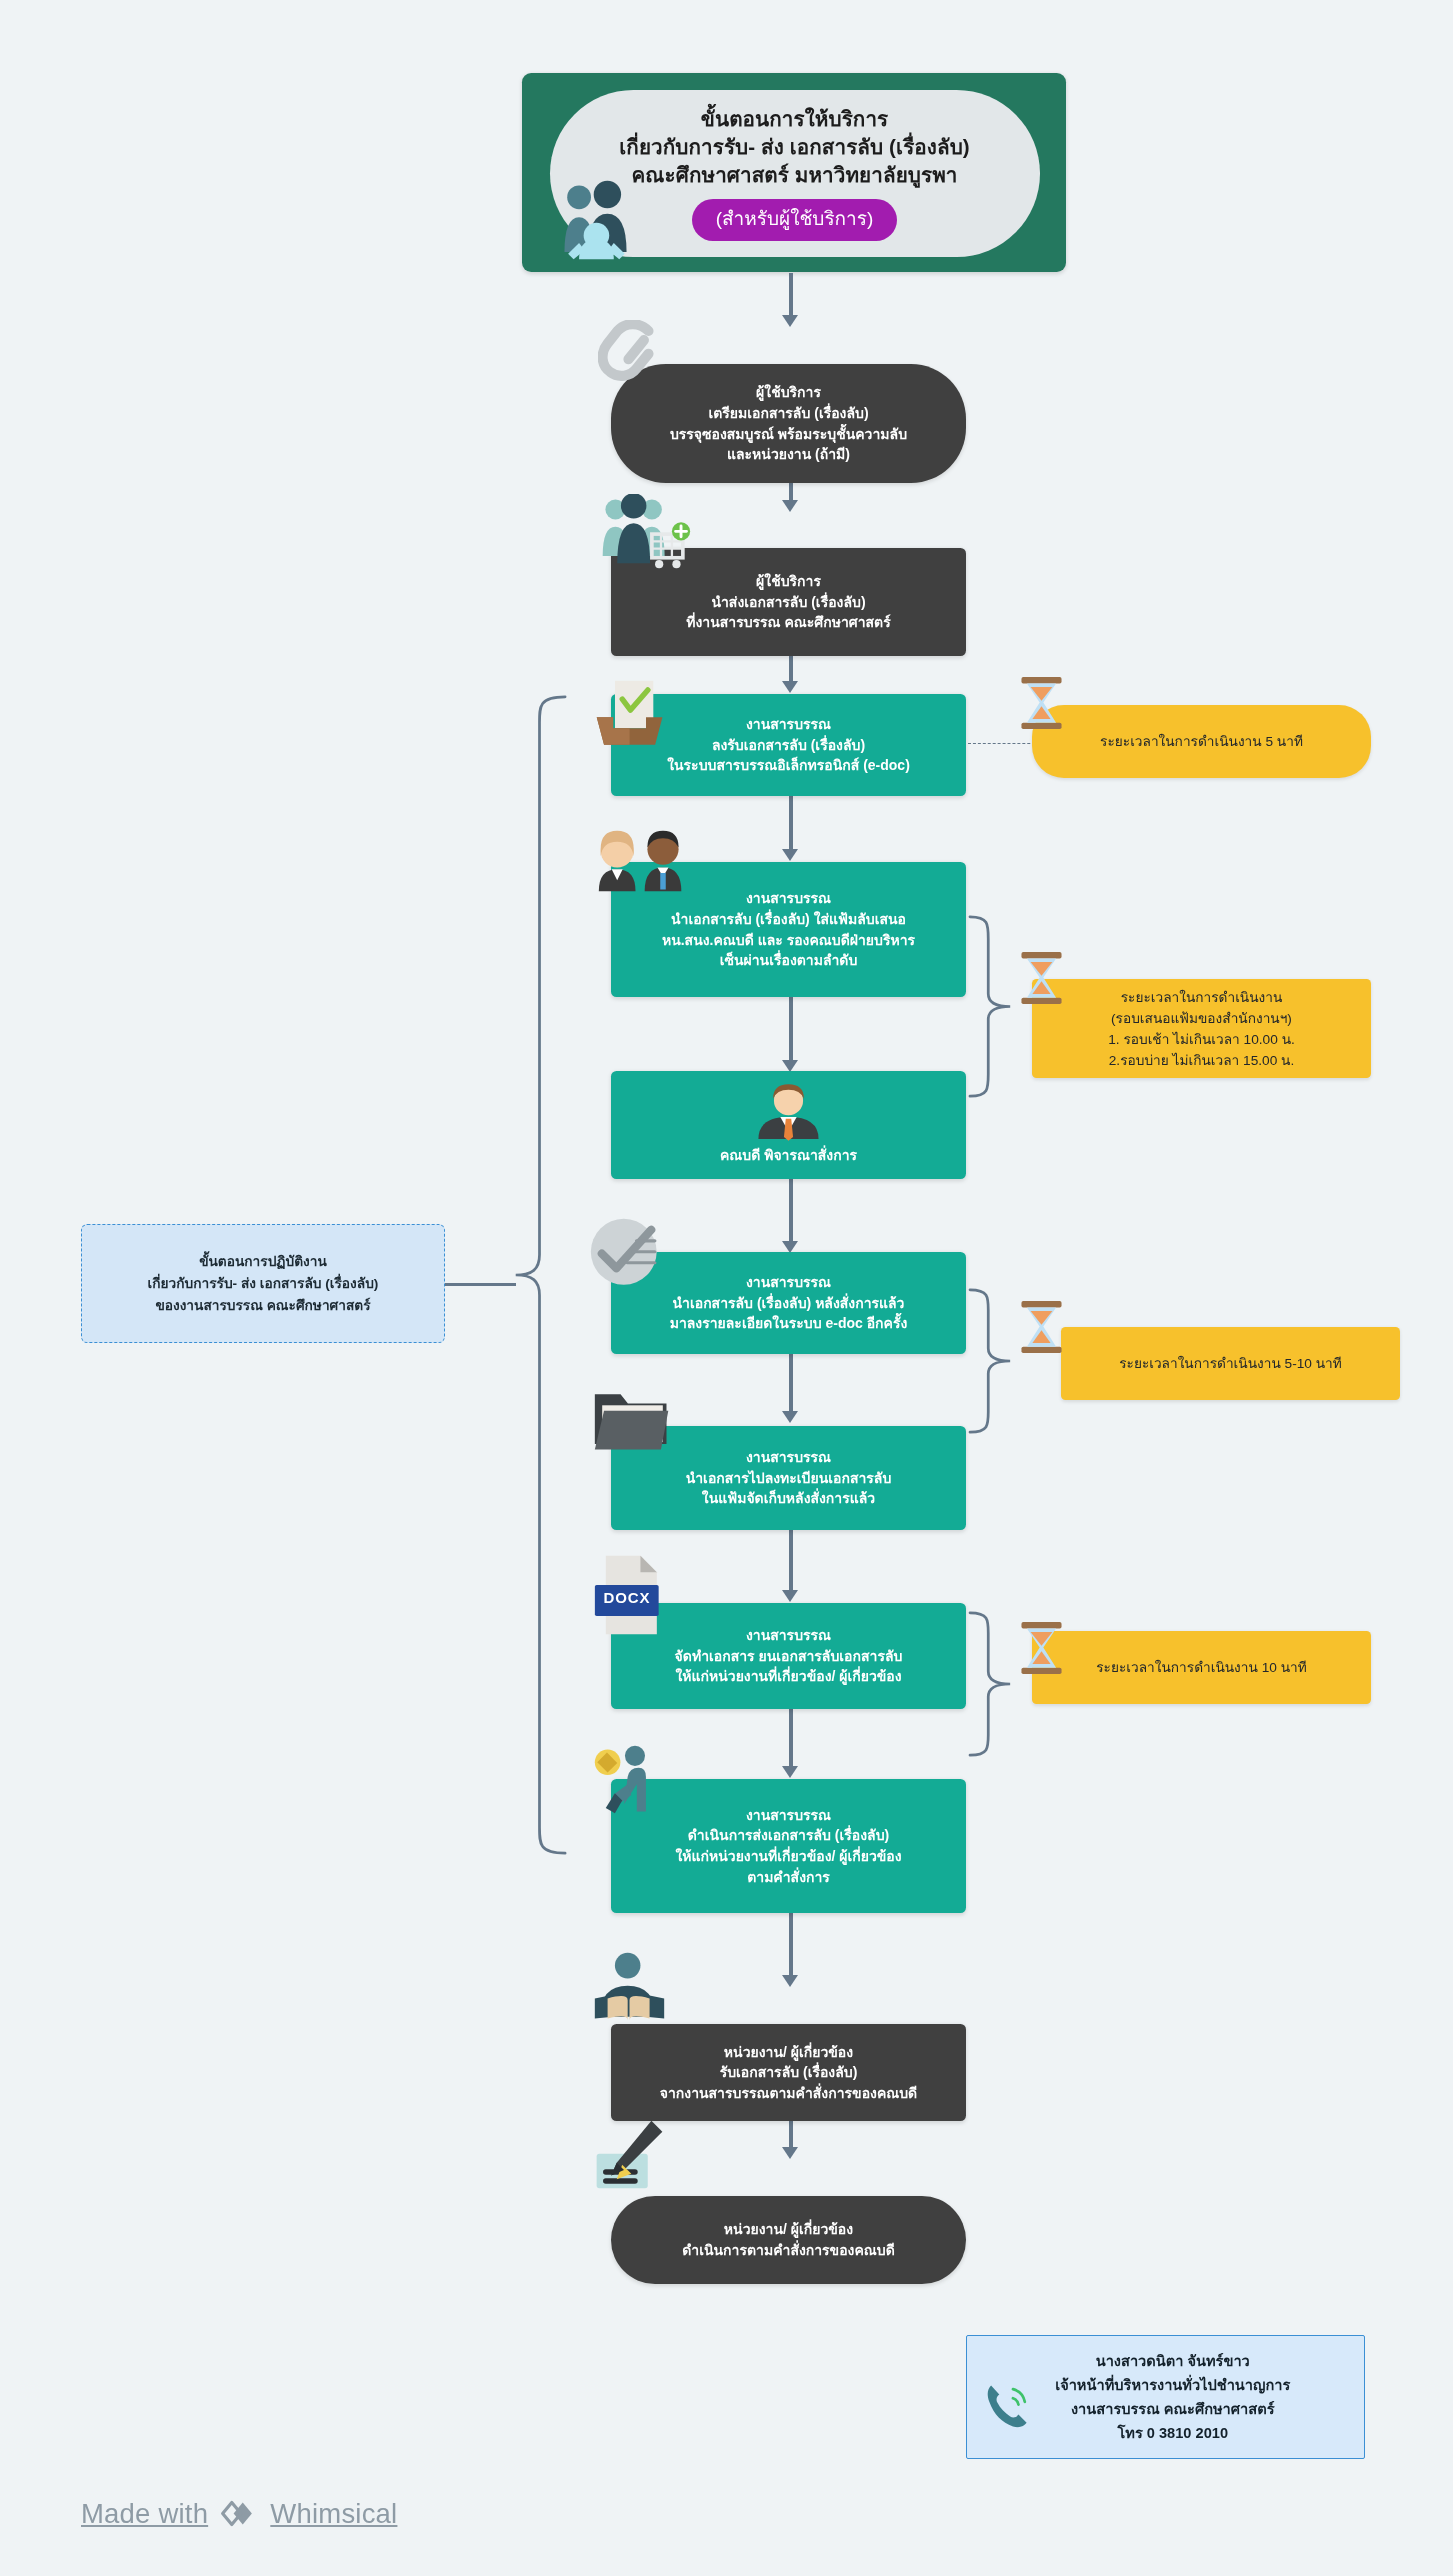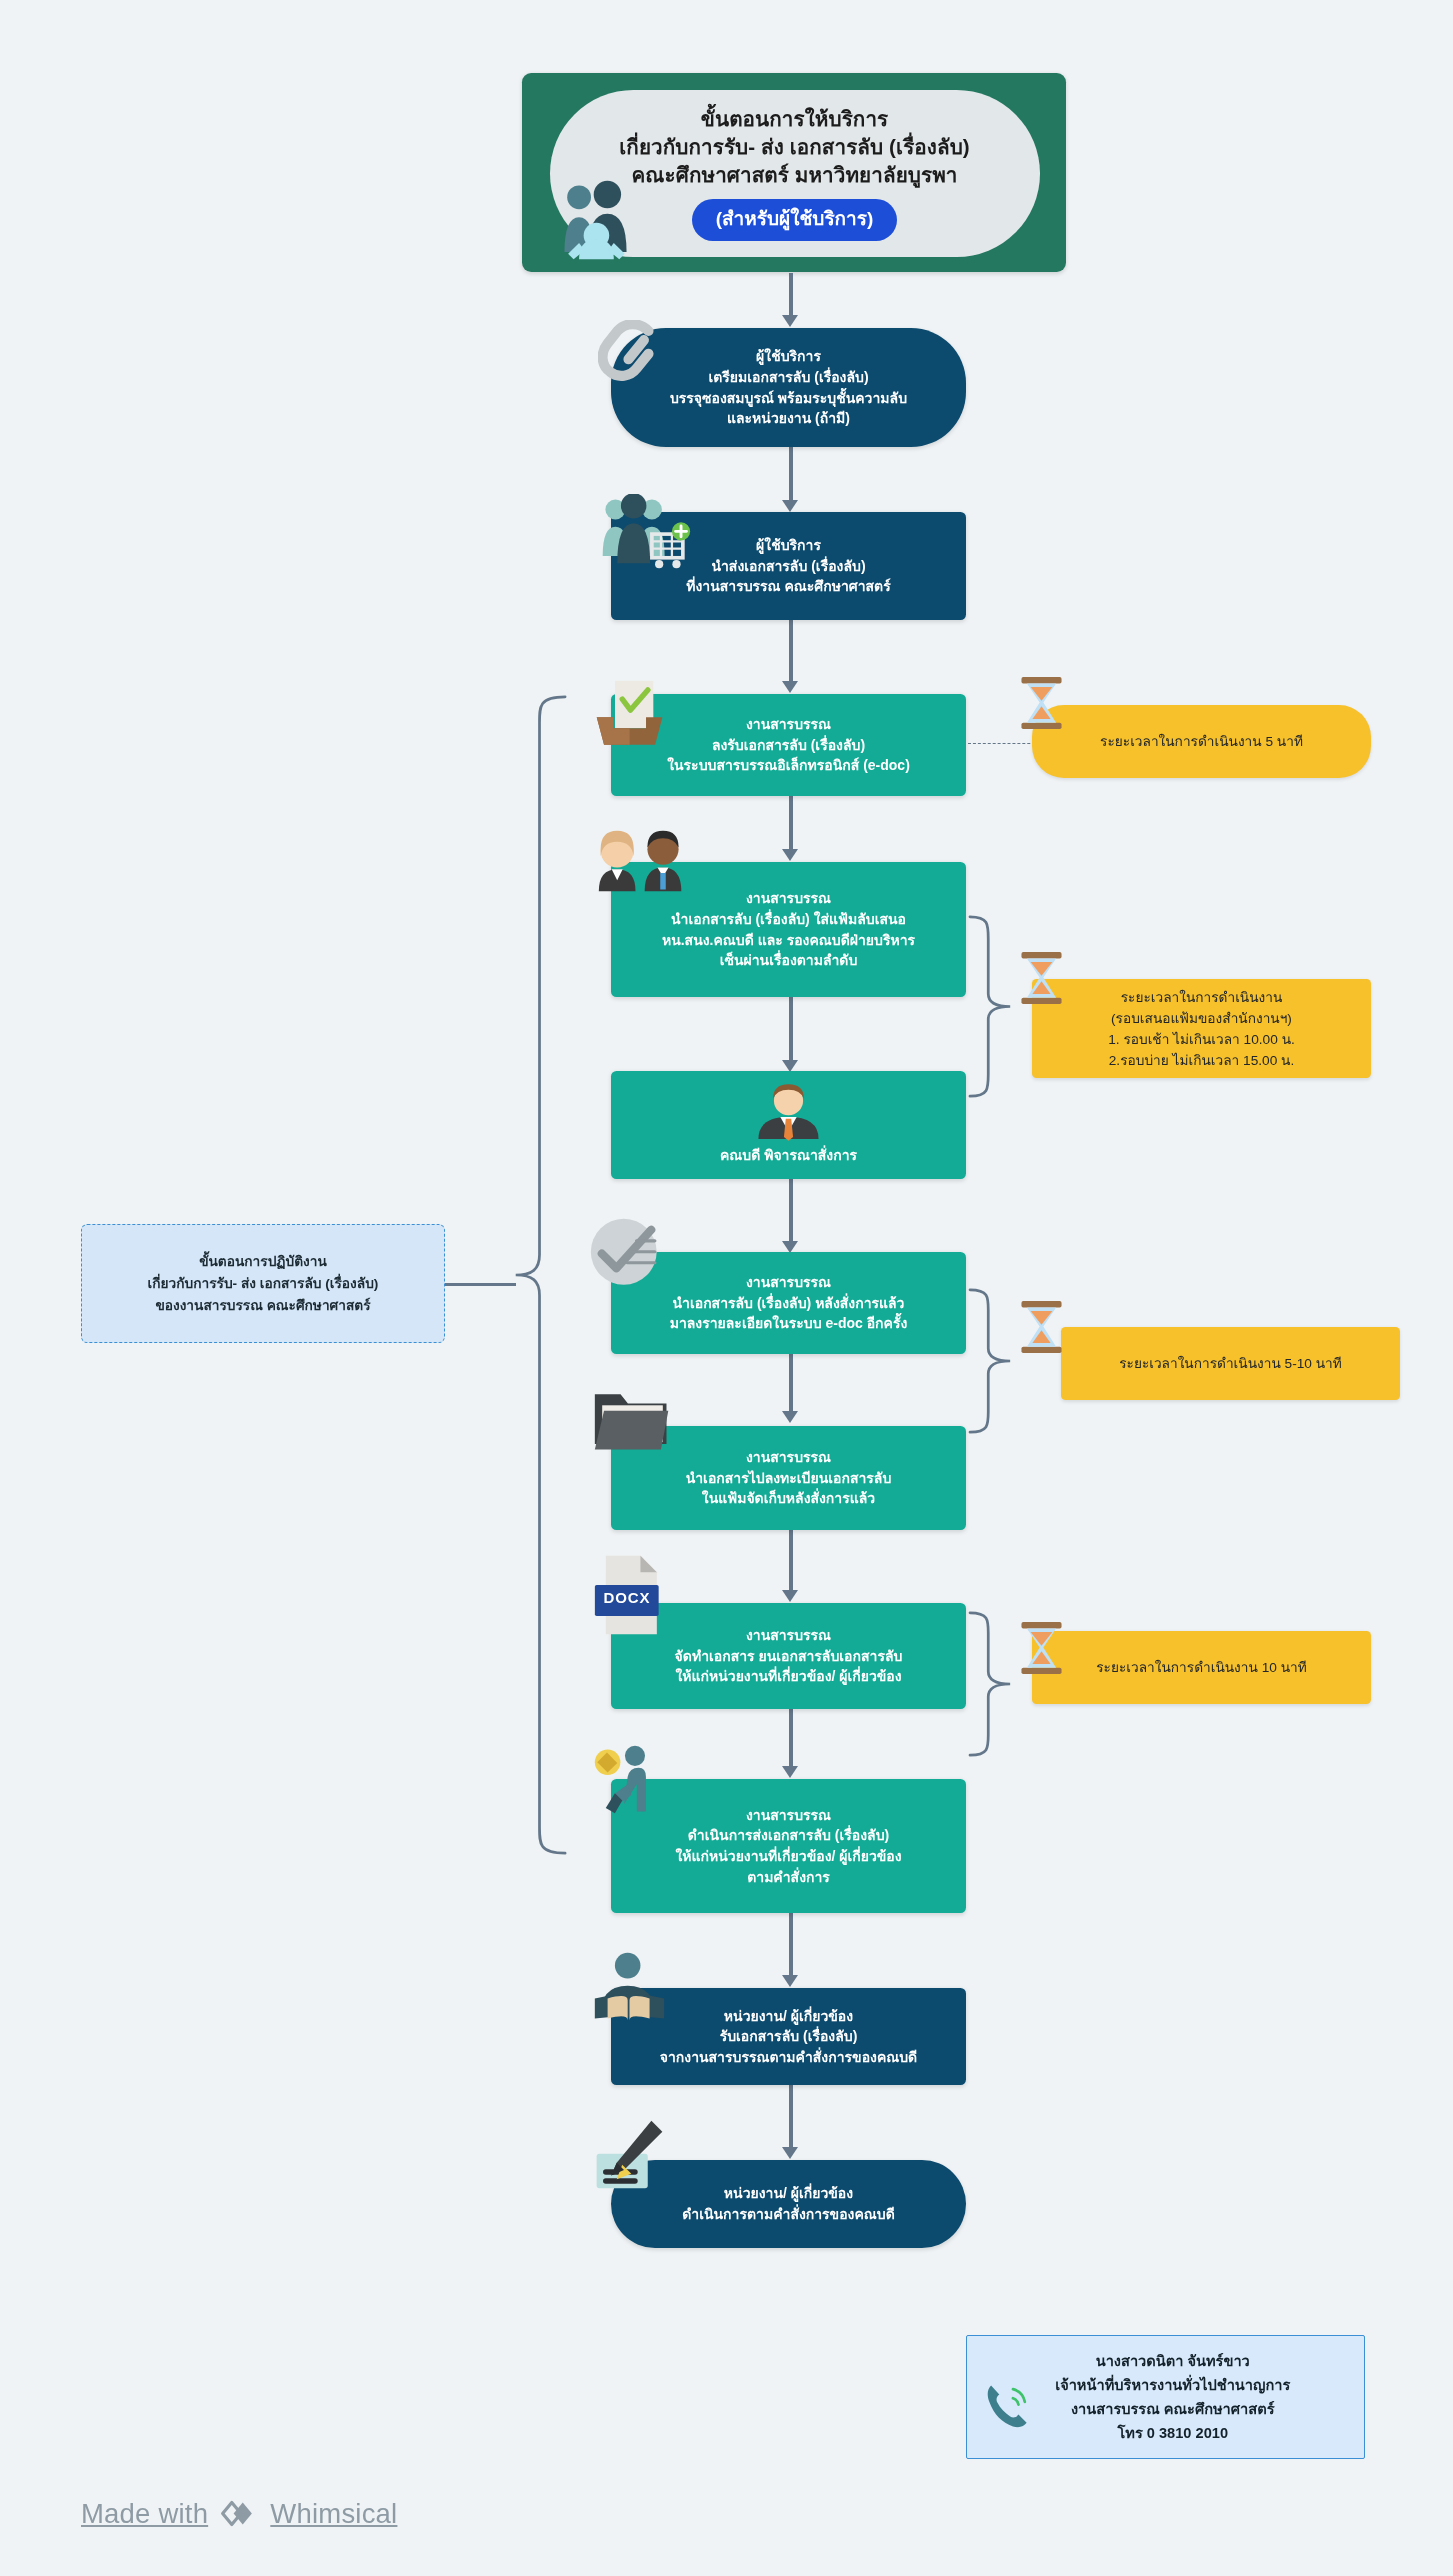--- a/index.html
+++ b/index.html
@@ -43,23 +43,23 @@
   .banner-title {
     color: #1c1c1c;
     font-weight: bold;
     font-size: 20.6px;
     line-height: 28px;
     text-align: center;
     letter-spacing: 0.1px;
   }
   .banner-pill {
     margin-top: 10px;
-    background: #1d4ed8;
+    background: #a21caf;
     color: #ffffff;
-    font-weight: bold;
+    font-weight: normal;
     font-size: 19px;
     border-radius: 37px;
     padding: 8.2px 24px 10px 24px;
     line-height: 24px;
   }
   .banner-people {
     position: absolute;
     left: 35px; bottom: 9.2px;
     width: 88px; height: 84px;
   }
@@ -72,21 +72,21 @@
     align-items: center;
     justify-content: center;
     text-align: center;
     color: #ffffff;
     font-weight: bold;
     font-size: 14px;
     line-height: 20.6px;
     box-shadow: 0 1.8px 4.6px rgba(0,0,0,0.13);
     padding: 5.5px 9.2px;
   }
-  .node.pink  { background: #0c4a6e; }
+  .node.pink  { background: #404040; margin-top: 36px; }
   .node.teal  { background: #13ab95; }
   .node.round { border-radius: 55px; }
   .node.rect  { border-radius: 5.5px; }
 
   
   .note {
     position: absolute;
     background: #f7c12c;
     border-radius: 4.6px;
     color: #23272b;

